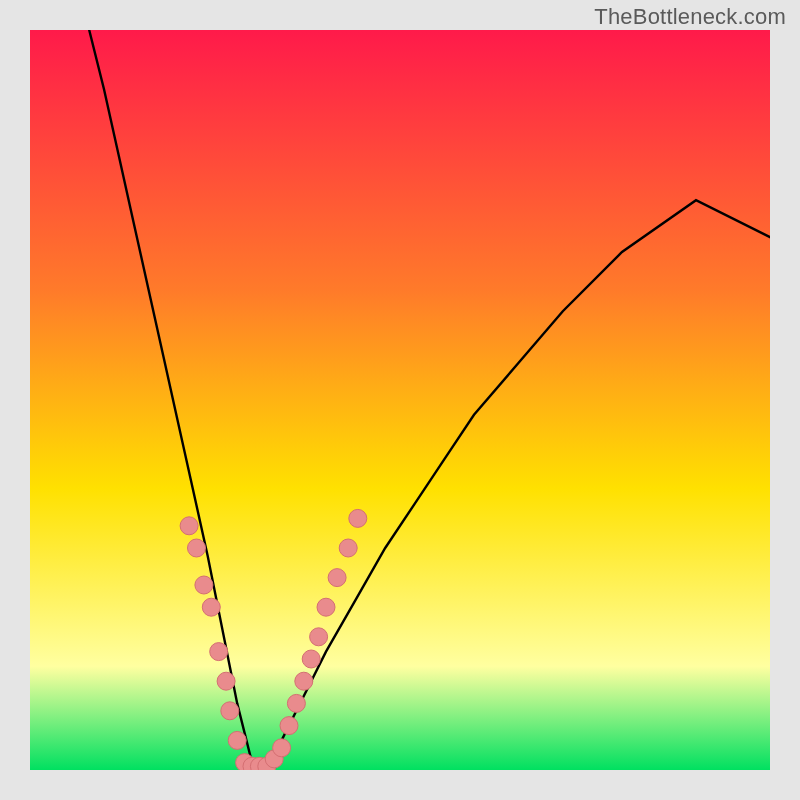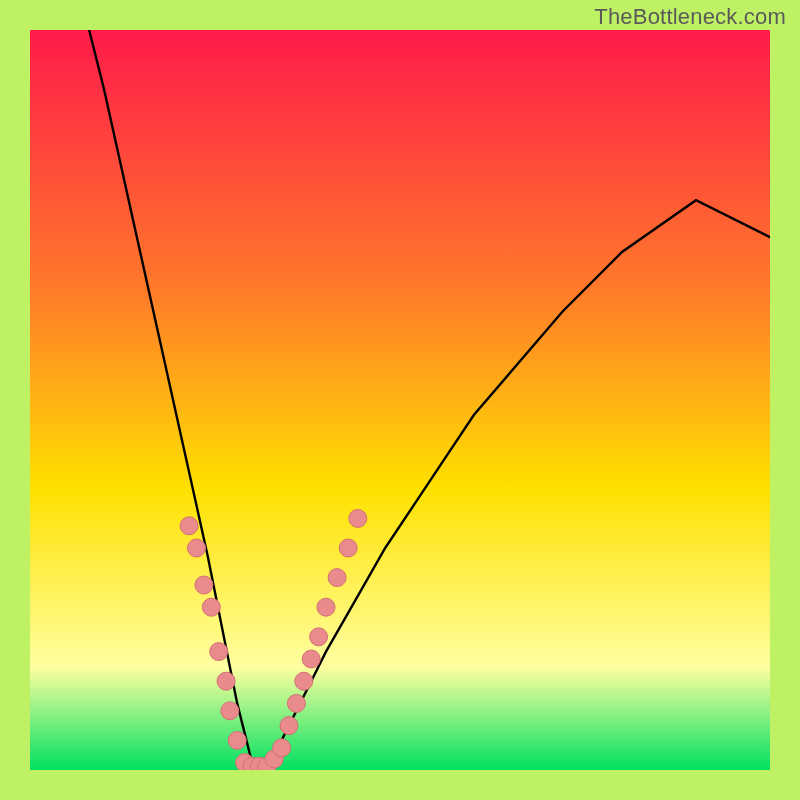--- a/index.html
+++ b/index.html
@@ -9,21 +9,21 @@
     height: 800px;
     overflow: hidden;
     background: #000;
     font-family: Arial, Helvetica, sans-serif;
   }
   .frame {
     position: absolute;
     left: 0; top: 0;
     width: 800px;
     height: 800px;
-    background: #bef264;
+    background: #e5e5e5;
   }
   .plot {
     position: absolute;
     left: 30px;
     top: 30px;
     width: 740px;
     height: 740px;
   }
   .watermark {
     position: absolute;

